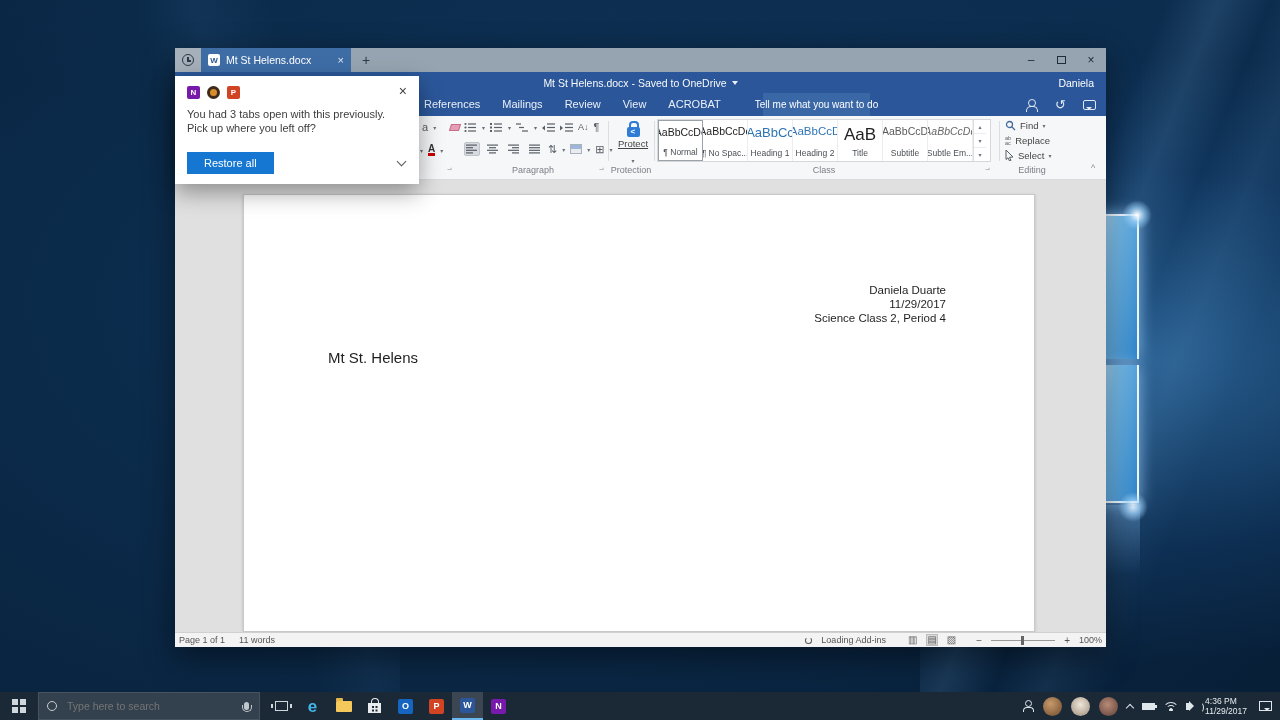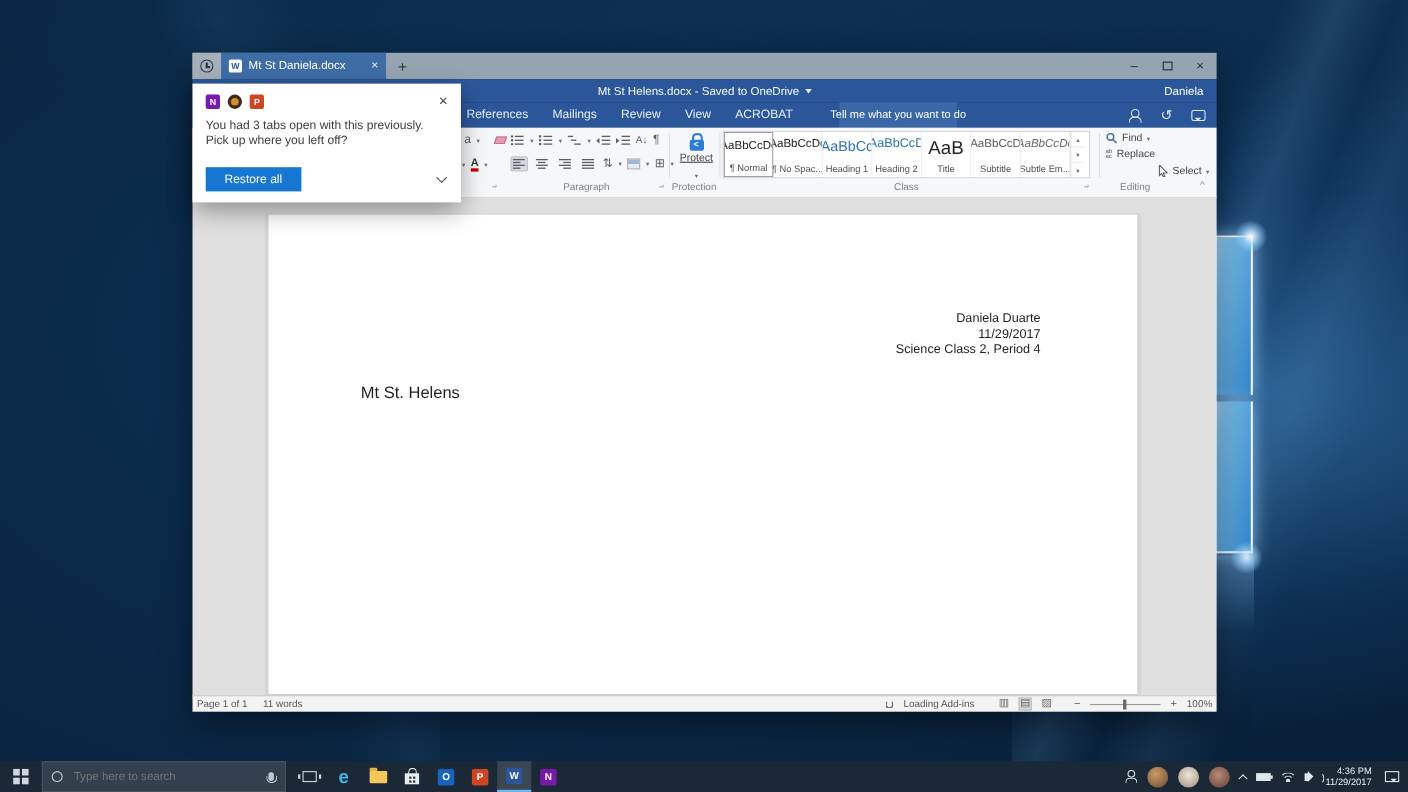--- a/index.html
+++ b/index.html
@@ -167,21 +167,21 @@
   .batt{width:13px;height:7px;border:1.2px solid #dfe6ec;position:relative;background:#dfe6ec;}
   .batt::after{content:"";position:absolute;right:-3px;top:1.5px;width:2px;height:3px;background:#dfe6ec;}
   .wifi{width:13px;height:9px;position:relative;overflow:hidden;}
   .wifi i{position:absolute;border:1.4px solid #dfe6ec;border-radius:50%;}
   .wifi .w1{width:4px;height:4px;left:4.5px;top:6px;background:#dfe6ec;}
   .wifi .w2{width:10px;height:10px;left:1.5px;top:3px;border-bottom-color:transparent;border-left-color:transparent;border-right-color:transparent;transform:rotate(0deg);}
   .wifi .w3{width:16px;height:16px;left:-1.5px;top:0px;border-bottom-color:transparent;border-left-color:transparent;border-right-color:transparent;}
   .vol{width:4px;height:7px;background:#dfe6ec;position:relative;margin-right:6px;}
   .vol::before{content:"";position:absolute;left:3px;top:-2px;border:5.5px solid transparent;border-left:5px solid #dfe6ec;}
   .vol::after{content:"";position:absolute;left:9px;top:-1px;width:7px;height:9px;border:1.4px solid transparent;border-right-color:#dfe6ec;border-radius:50%;}
-  .clock{font-size:8.5px;color:#e6ebf0;text-align:right;line-height:10px;white-space:nowrap;}
+  .clock{font-size:8.5px;color:#e6ebf0;line-height:10px;white-space:nowrap;}
   .ac{width:13px;height:10px;border:1.3px solid #dfe6ec;position:relative;margin-left:3px;}
   .ac::after{content:"";position:absolute;right:1px;bottom:-4px;border:3px solid transparent;border-top-color:#dfe6ec;}
 </style>
 </head>
 <body>
 
 <div class="desktop">
   <div class="beam beam1"></div>
   <div class="beam beam2"></div>
   <div class="logo-pane pane-top"></div>
@@ -192,21 +192,21 @@
 </div>
 
 <div class="window">
 
   <div class="sets-bar">
     <div class="prevtabs">
       <span class="clockicon"></span>
     </div>
     <div class="set-tab">
       <span class="wtabicon">W</span>
-      <span class="t">Mt St Daniela.docx</span>
+      <span class="t">Mt St Helens.docx</span>
       <span class="x">×</span>
     </div>
     <div class="newtab">+</div>
     <div class="sets-spacer"></div>
     <div class="winctl">–</div>
     <div class="winctl">
         <span class="maxbox"></span>
       </div>
     <div class="winctl">×</div>
   </div>
@@ -390,21 +390,21 @@
           <circle cx="4.5" cy="4.5" r="3" fill="none" stroke="#44699c" stroke-width="1.3"></circle>
           <line x1="7" y1="7" x2="10" y2="10" stroke="#44699c" stroke-width="1.3"></line>
         </svg>
       <span>Find</span>
       <span class="dd">▾</span>
     </div>
     <div class="edit-item" style="top:19px;">
       <span style="font-size:5.5px;line-height:5px;color:#585f66;">ab<br>ac</span>
       <span>Replace</span>
     </div>
-    <div class="edit-item" style="top:34px;margin-left:48px;">
+    <div class="edit-item" style="top:34px;">
       <svg class="icn" width="9" height="11">
           <polygon points="1,0 8,7 4.5,7.3 6,10.5 4.5,11 3,7.8 1,9.5" fill="none" stroke="#585f66" stroke-width="1"></polygon>
         </svg>
       <span>Select</span>
       <span class="dd">▾</span>
     </div>
     <div class="grp-label" style="left:824px;width:66px;">Editing</div>
 
     <span class="collapse">^</span>
   </div>

